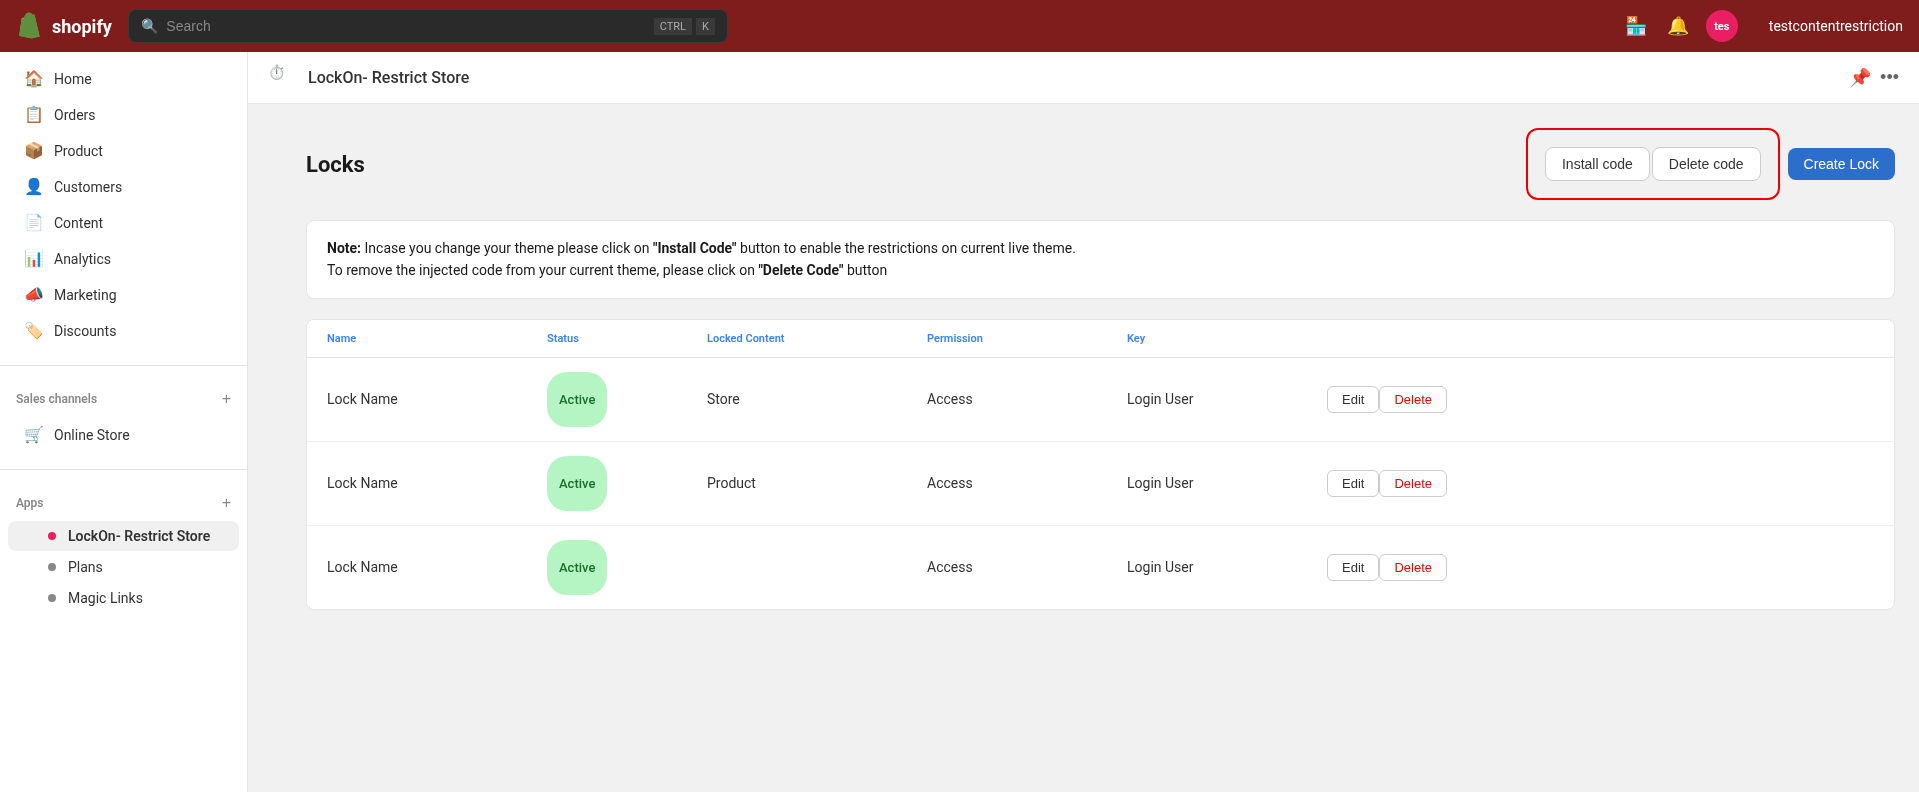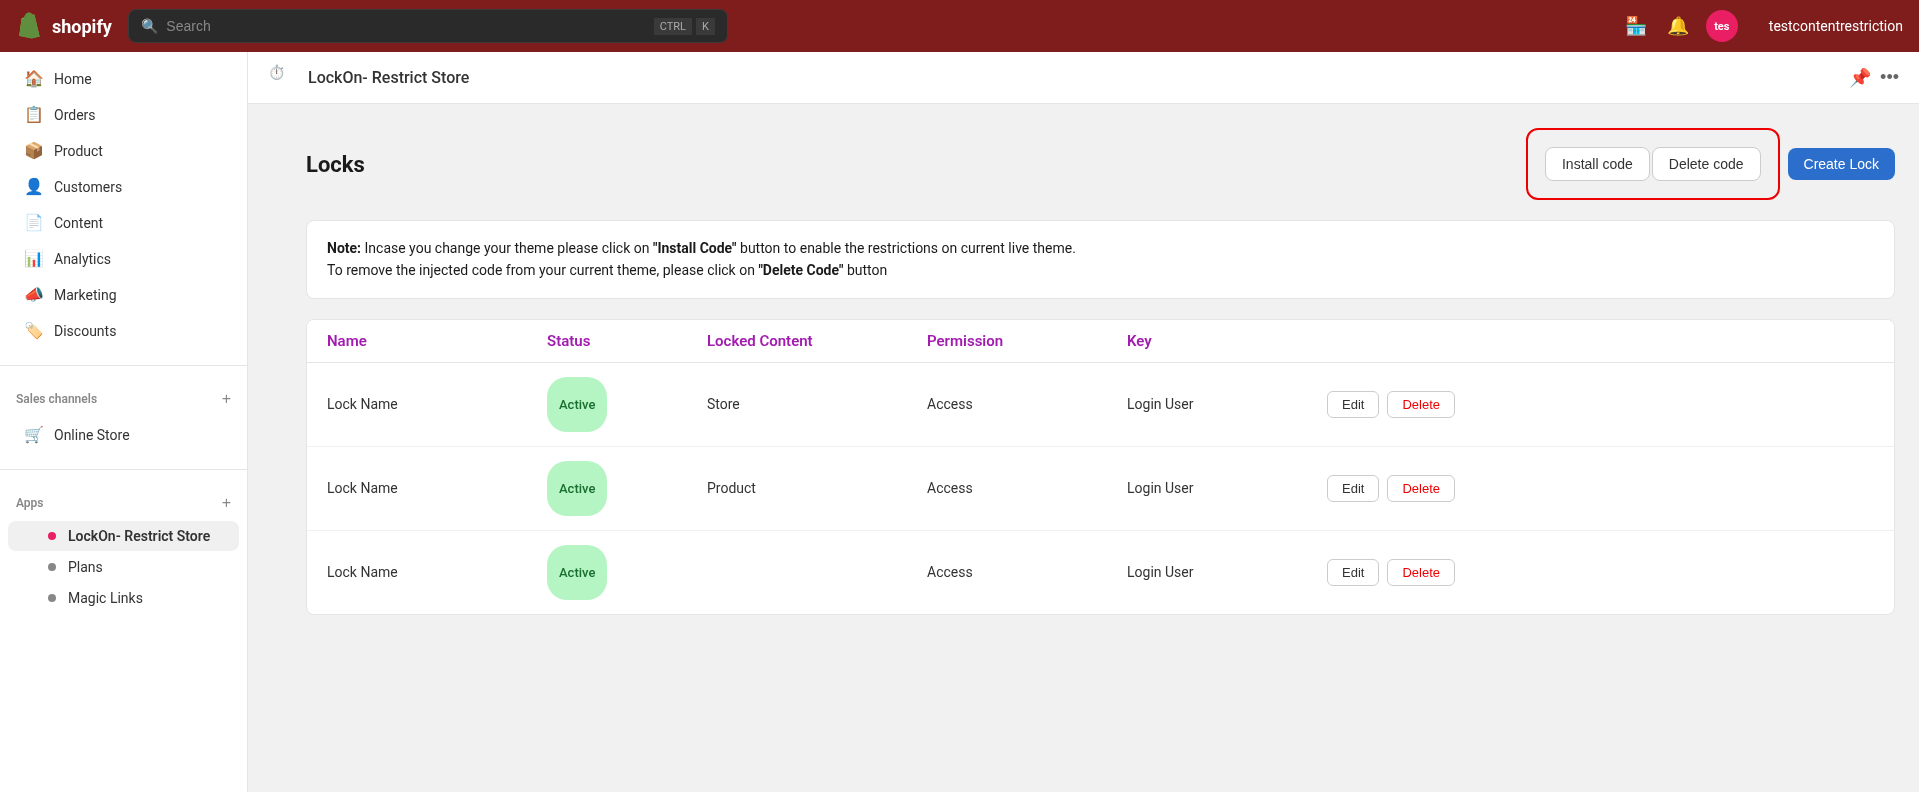--- a/index.html
+++ b/index.html
@@ -77,27 +77,27 @@
     }
 
     .note-box {
       background: #fff; border: 1px solid #e5e5e5; border-radius: 8px; padding: 16px 20px;
       margin-bottom: 20px; line-height: 1.6;
     }
     .note-box strong { font-weight: 700; }
 
     .locks-table { background: #fff; border: 1px solid #e5e5e5; border-radius: 8px; overflow: hidden; }
     .table-header { display: grid; grid-template-columns: 220px 160px 220px 200px 200px 180px; padding: 12px 20px; border-bottom: 1px solid #e5e5e5; background: #fff; }
-    .table-header-cell { font-size: 15px; font-weight: 600; color: #a21caf; }
+    .table-header-cell { font-size: 11px; font-weight: 600; color: #3b82f6; }
     .table-row { display: grid; grid-template-columns: 220px 160px 220px 200px 200px 180px; padding: 14px 20px; border-bottom: 1px solid #f0f0f0; align-items: center; }
     .table-row:last-child { border-bottom: none; }
     .table-cell { font-size: 14px; color: #333; }
     .status-badge { display: inline-block; padding: 20px 12px; border-radius: 20px; font-size: 13px; font-weight: 500; }
     .status-active { background: #b5f5c3; color: #1a6e30; }
-    .row-actions { display: flex; gap: 8px; }
+    .row-actions { display: flex; }
     .btn-edit { background: #fff; border: 1px solid #ccc; border-radius: 6px; padding: 5px 14px; font-size: 13px; cursor: pointer; color: #333; }
     .btn-delete { background: #fff; border: 1px solid #ccc; border-radius: 6px; padding: 5px 14px; font-size: 13px; cursor: pointer; color: #e00; }
   </style>
 </head>
 <body>
 
 <nav class="topnav">
   <div class="shopify-logo">
     <svg viewBox="0 0 109 124" xmlns="http://www.w3.org/2000/svg">
       <path d="M74.7 14.8s-.3-1.5-1.5-2.6c-1.2-1-3-.7-3-.7l-4.8 1.2C63.9 8.9 61 5 56.4 5c-.1 0-.3 0-.4.1-1.3-1.7-2.9-2.5-4.3-2.5C39.2 2.6 33 16.3 31 23.2l-10.4 3.2c-3.2 1-3.3 1.1-3.7 4.1L7 105.6l55.5 10.4L97 108.7 74.7 14.8zM57.9 19.8l-8.3 2.6c1.7-6.7 5-10 7.8-11.2.7 2 1 5.2.5 8.6zm-6.2-9.2c.5 0 1 .2 1.5.6-3.7 1.7-7.6 6-9.2 14.7l-7 2.1C38.8 21.2 44.1 10.6 51.7 10.6zm7 5.3c0-.4-.1-.8-.1-1.2-.1-.9-.2-1.8-.4-2.6 2 .8 3.3 3 4 5.2l-3.5 1.1v-2.5z" fill="#96bf48"></path>

